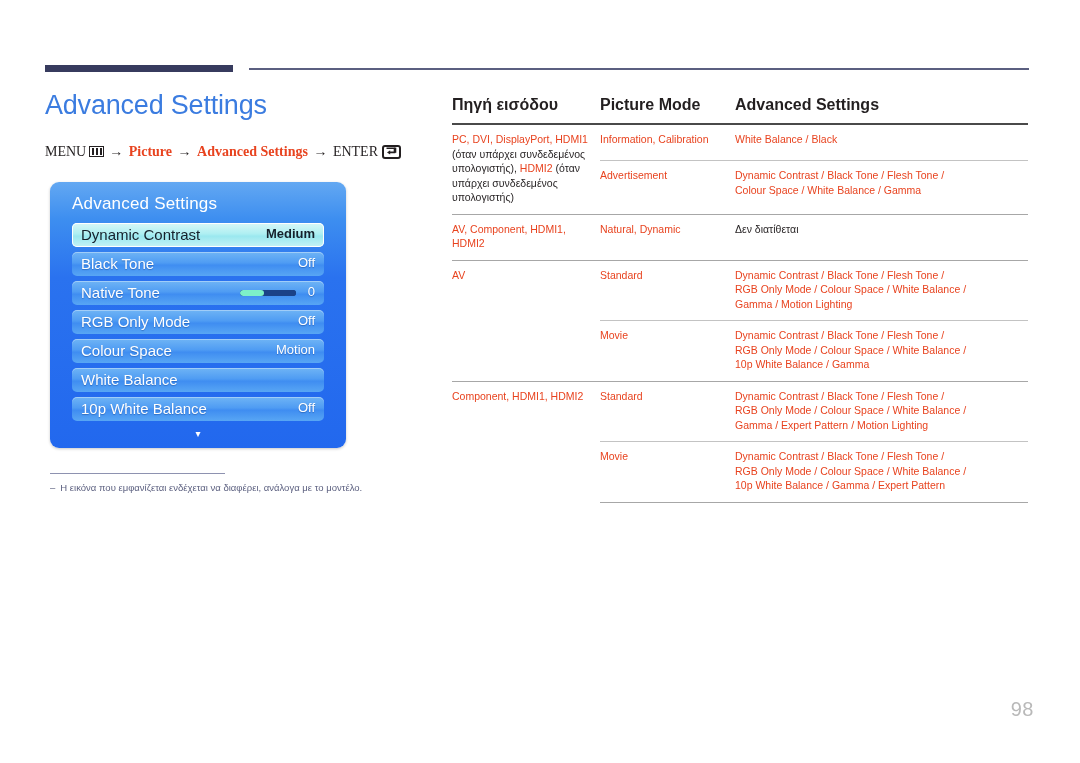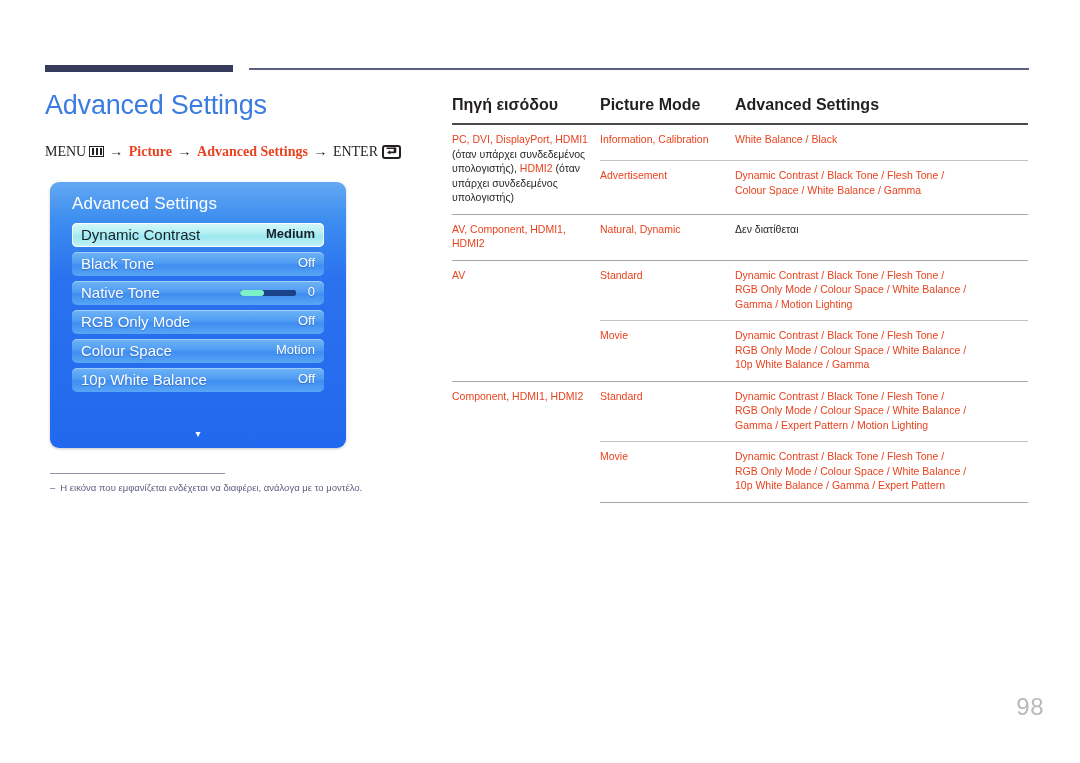--- a/index.html
+++ b/index.html
@@ -255,23 +255,23 @@
   #spec-table tr.sub-row > td.sub-sep {
     border-top: 1.2px solid #c3c3c3;
   }
   #spec-table tr.last-row > td {
     border-bottom: 1.2px solid #a7a7a7;
   }
   .blk { color: #231f20; }
 
   #page-number {
     position: absolute;
-    right: 36px;
+    right: 46px;
     bottom: 42px;
-    font-size: 24px;
+    font-size: 20px;
     color: #b9b9b9;
     letter-spacing: 0.5px;
   }
 </style>
 </head>
 <body>
 
 <div id="top-rule-thick"></div>
 <div id="top-rule-thin"></div>
 
@@ -311,20 +311,23 @@
         </div>
         <div class="osd-value">0</div>
       </div>
       <div class="osd-row">
         <div class="osd-label">RGB Only Mode</div>
         <div class="osd-value">Off</div>
       </div>
       <div class="osd-row">
         <div class="osd-label">Colour Space</div>
         <div class="osd-value">Motion</div>
+      </div>
+      <div class="osd-row">
+        <div class="osd-label">White Balance</div>
       </div>
       <div class="osd-row">
         <div class="osd-label">10p White Balance</div>
         <div class="osd-value">Off</div>
       </div>
     </div>
   <div id="osd-scroll-down">▾</div>
 </div>
 
 <div id="footnote-rule"></div>

